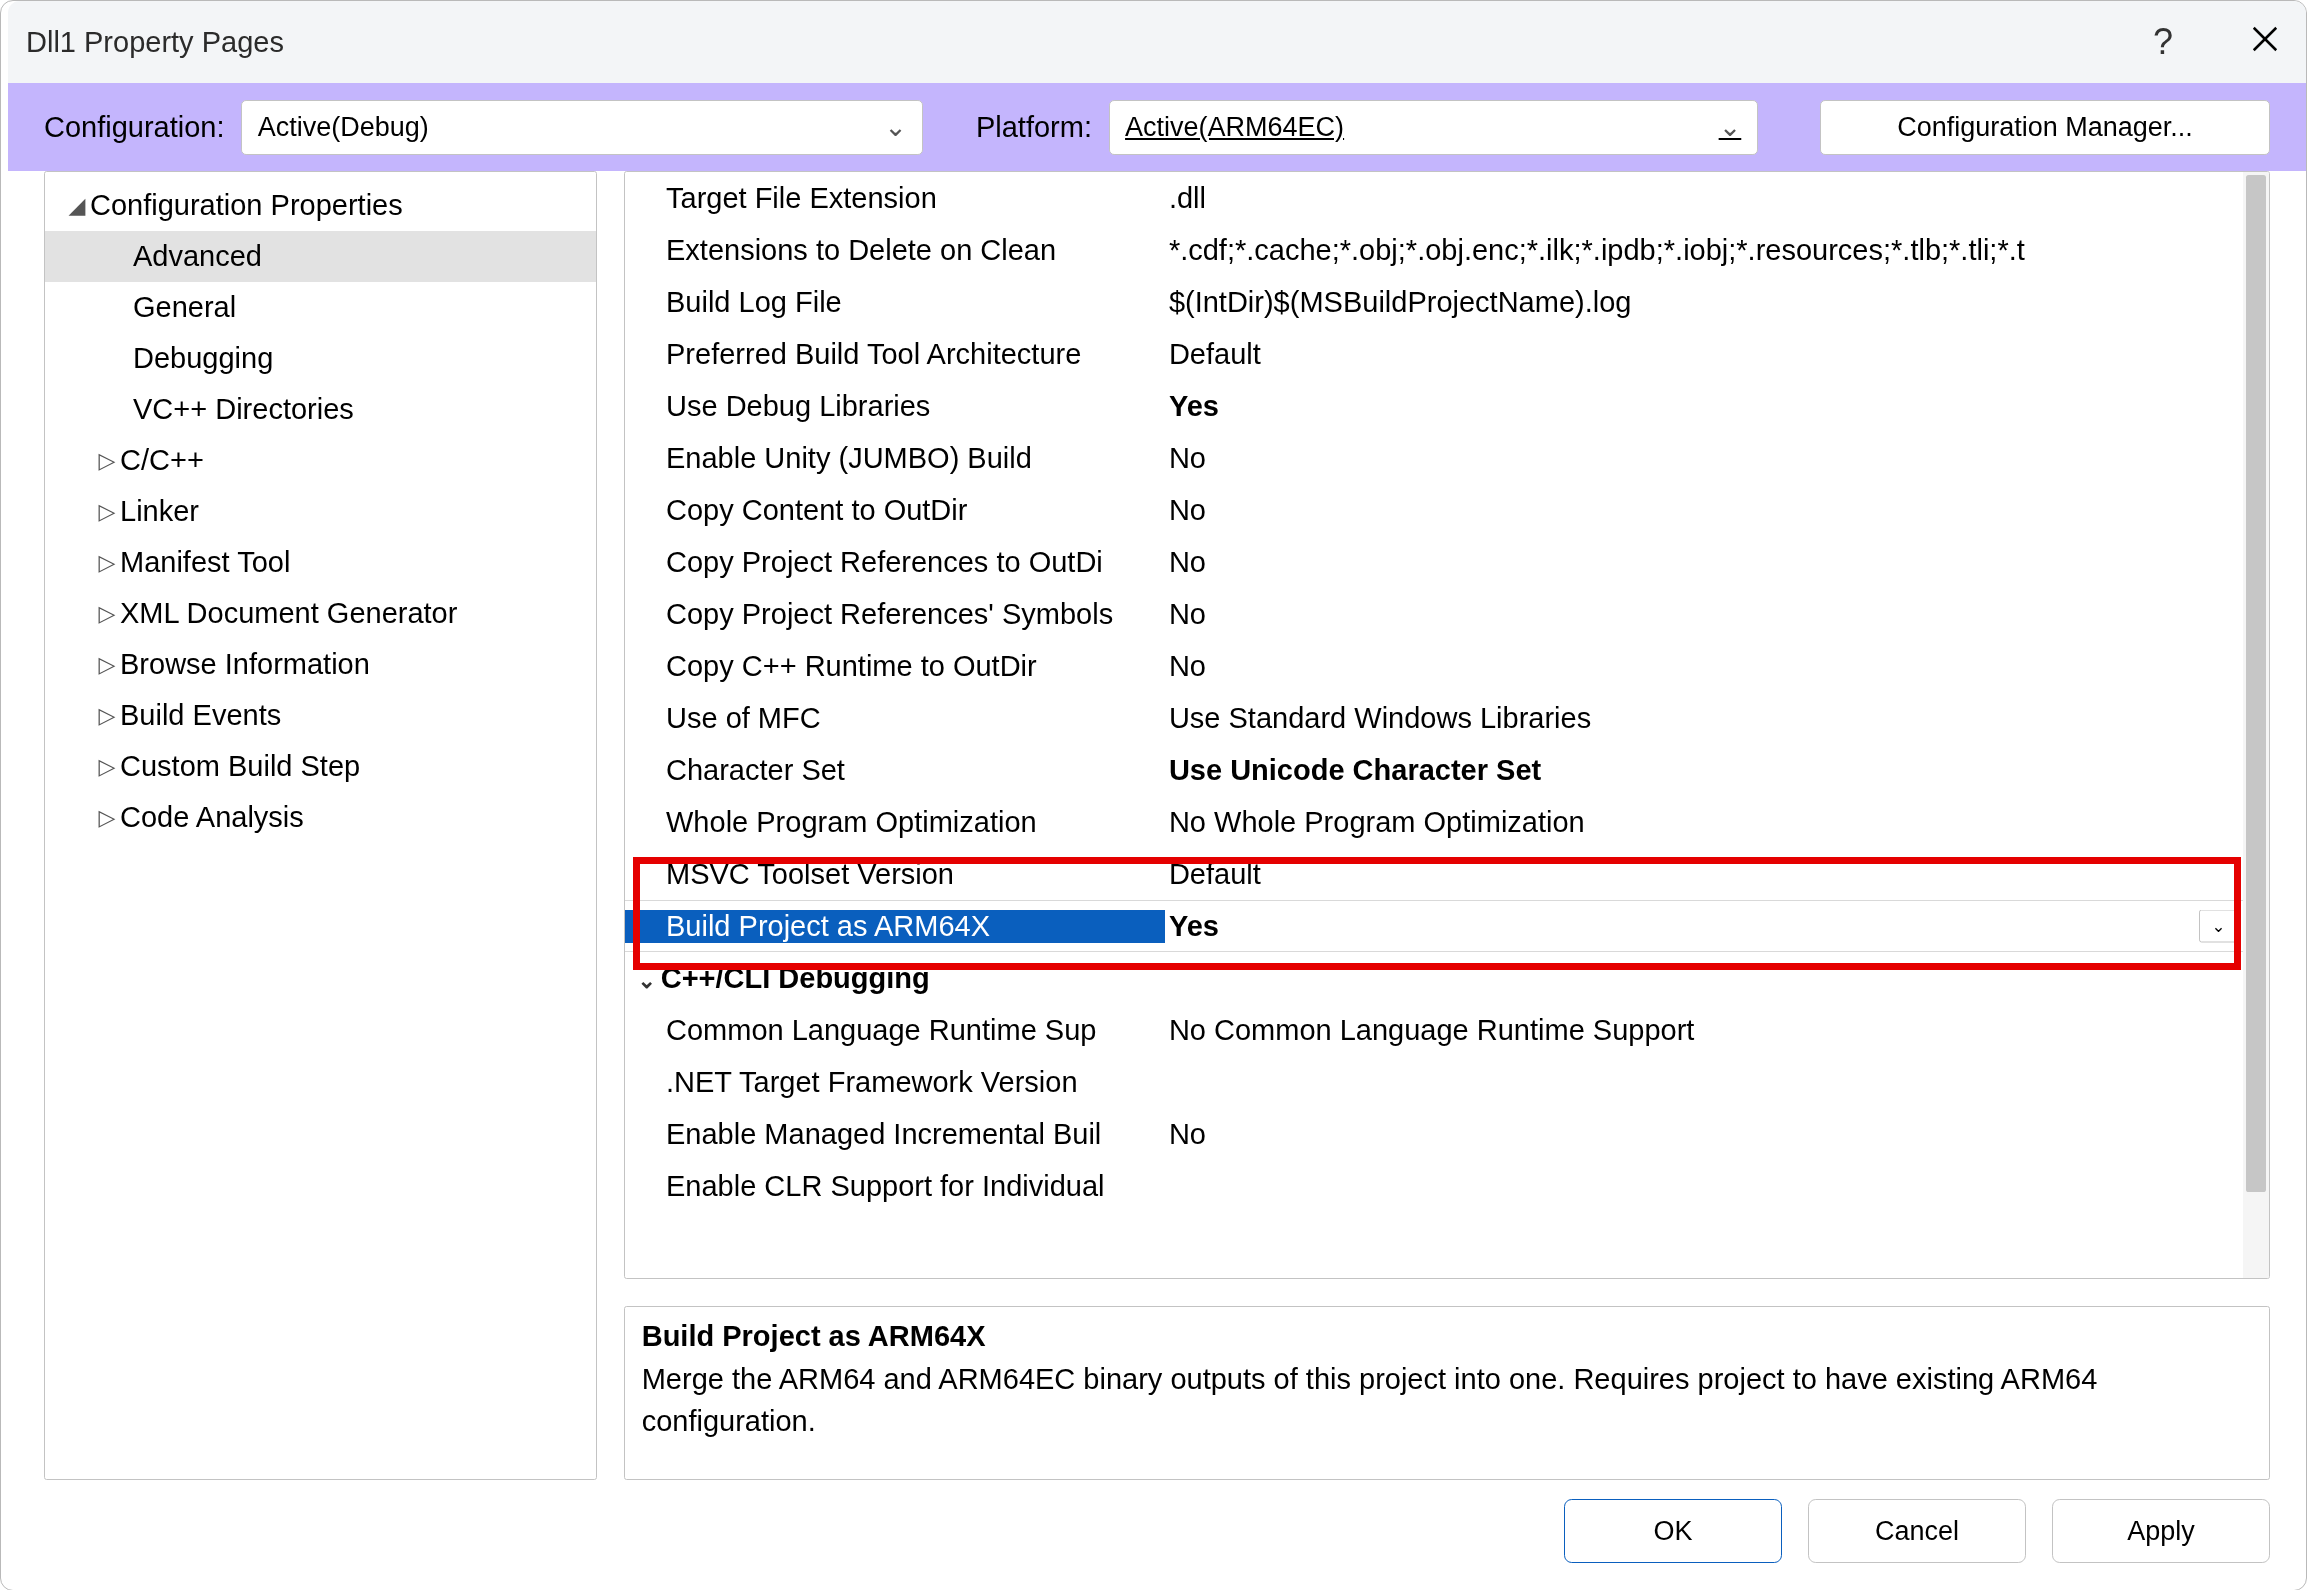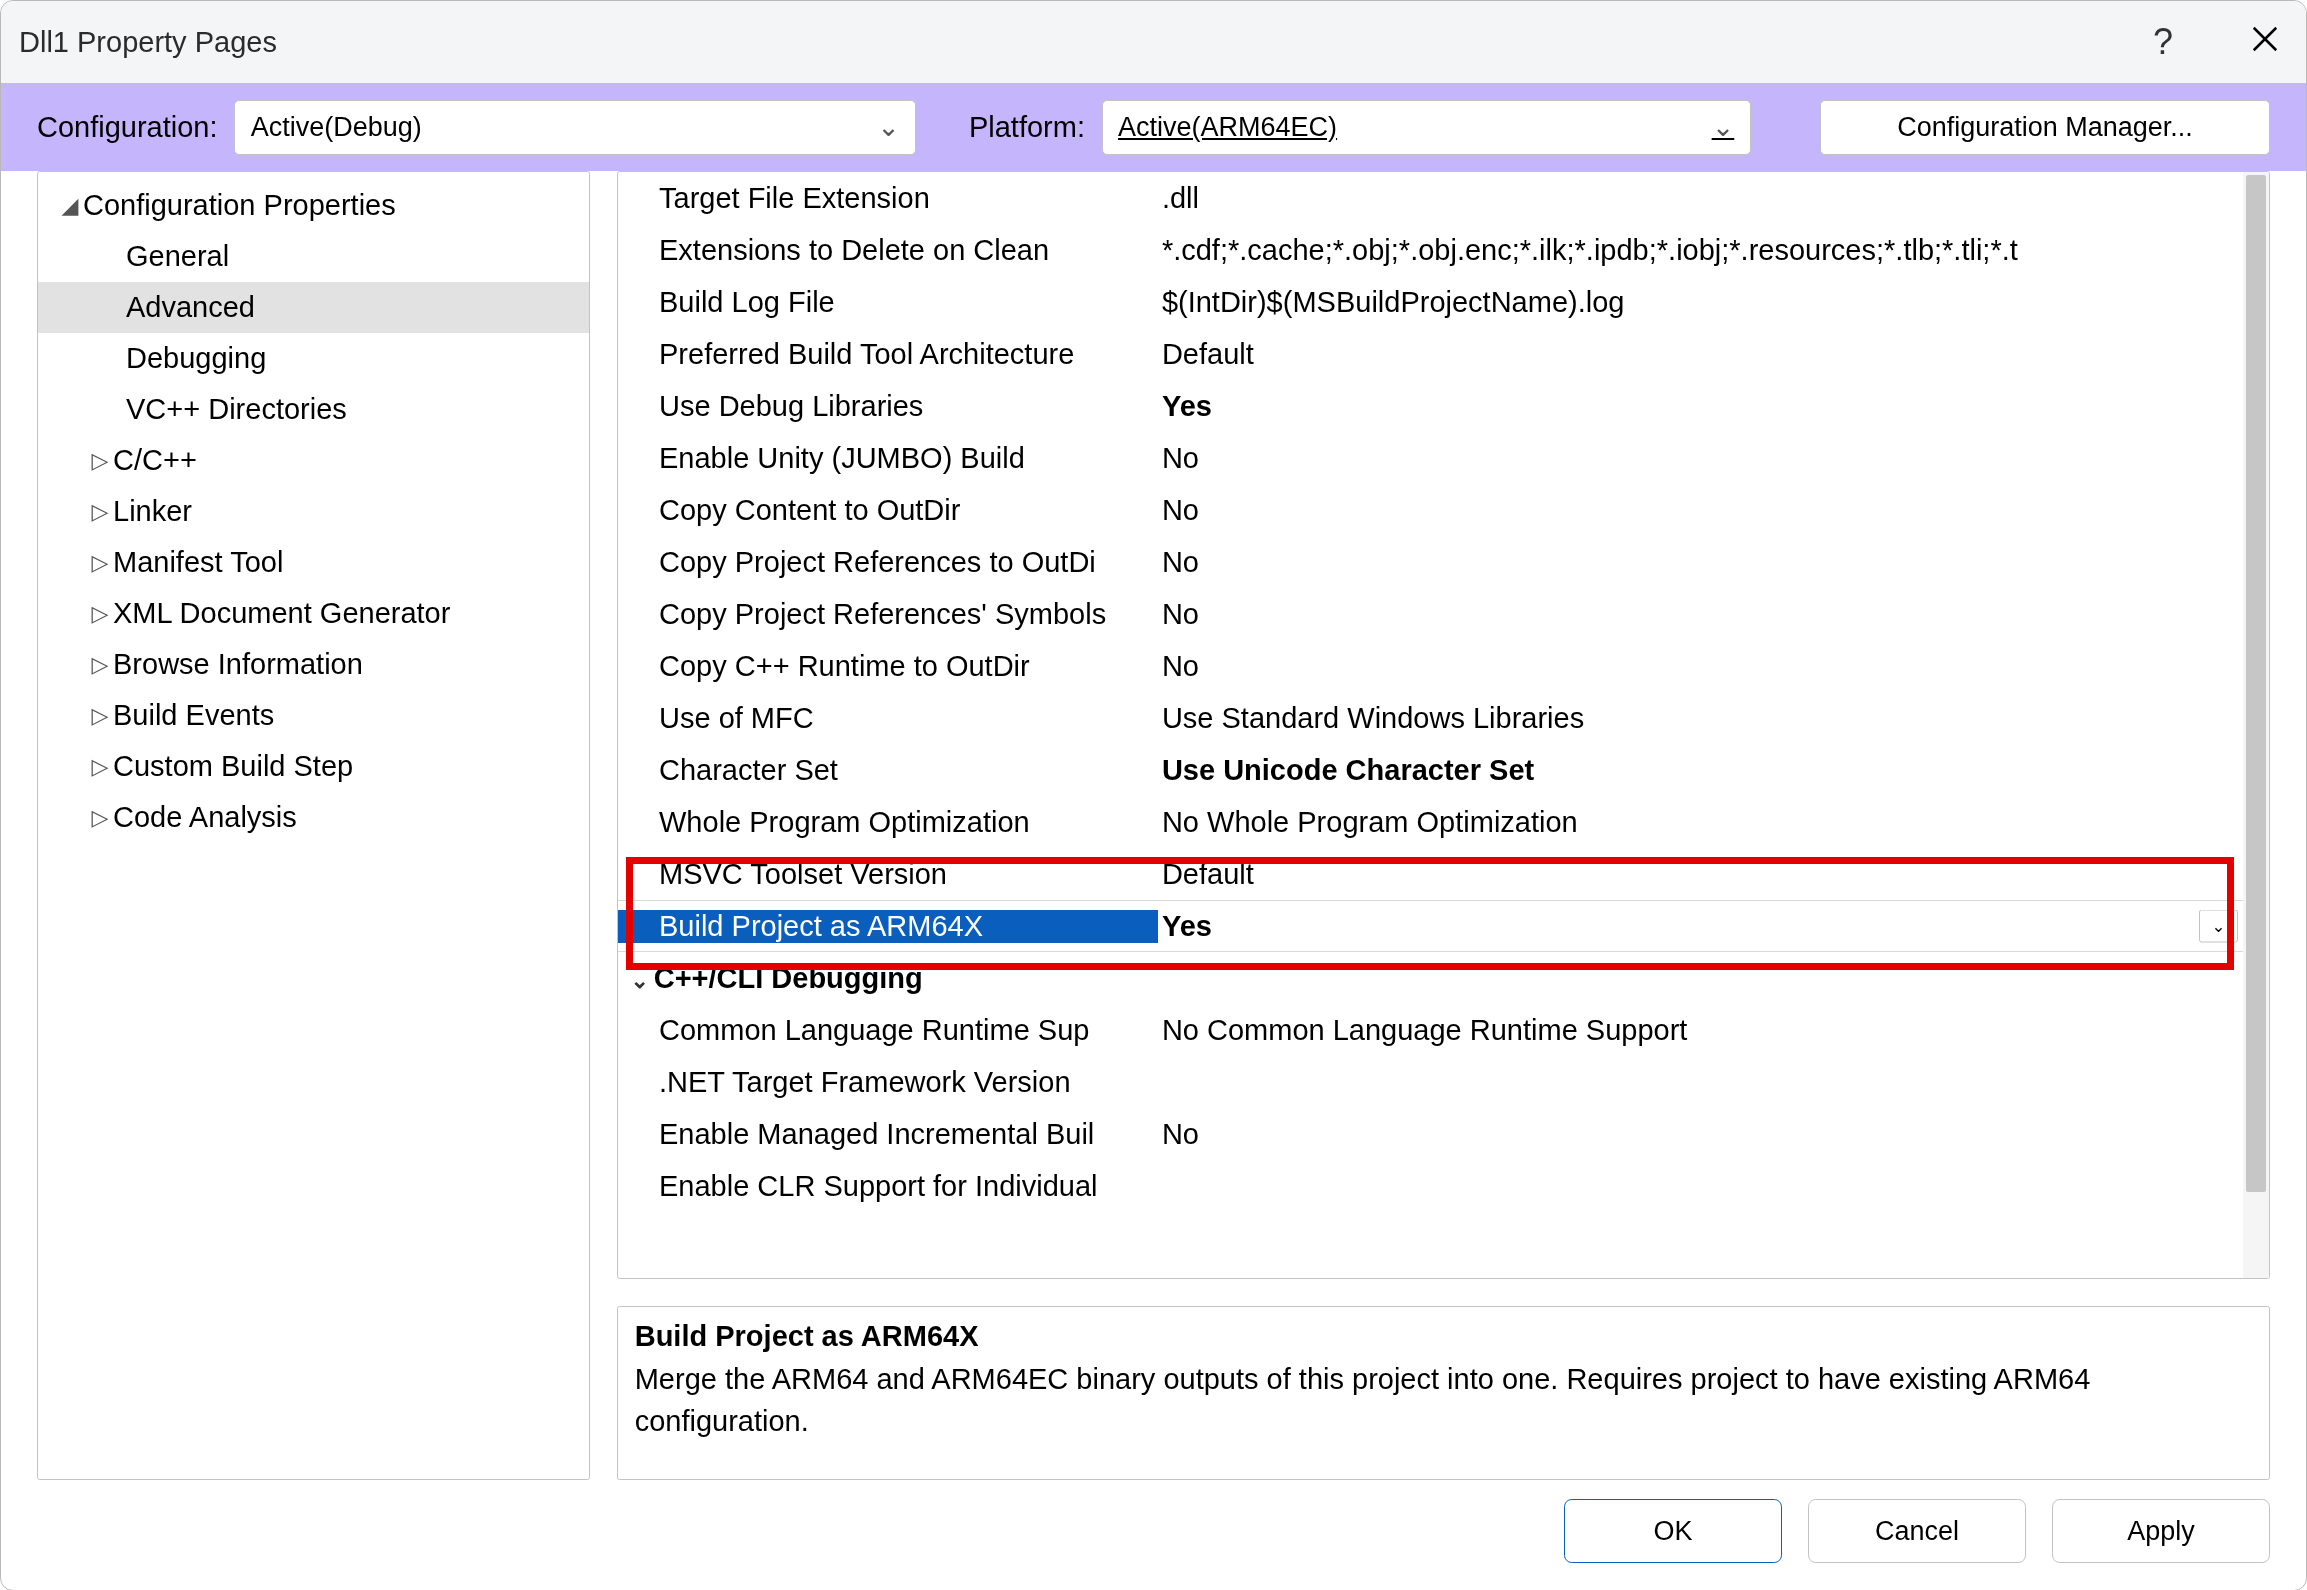--- a/index.html
+++ b/index.html
@@ -13,20 +13,21 @@
   }
   .window {
     width: 2307px;
     height: 1591px;
     display: flex;
     flex-direction: column;
     background: #ffffff;
     border: 1.3px solid #b9b9b9;
     border-radius: 13px;
     overflow: hidden;
+    padding-left: 7px;
   }
   .titlebar {
     height: 82px;
     display: flex;
     align-items: center;
     background: #f3f5f7;
     padding: 0 13px 0 18px;
     position: relative;
     border-top-left-radius: 11.6px;
     border-top-right-radius: 11.6px;
@@ -230,27 +231,27 @@
   </div>
 
   <div class="main">
 
     <div class="tree">
       <div class="tree-row">
         <span class="glyph">◢</span>
         <span>Configuration Properties</span>
       </div>
       <div id="tree-items">
+          <div class="tree-row indent1 selected">
+            <span class="glyph"></span>
+            <span>Advanced</span>
+          </div>
           <div class="tree-row indent1">
             <span class="glyph"></span>
             <span>General</span>
-          </div>
-          <div class="tree-row indent1 selected">
-            <span class="glyph"></span>
-            <span>Advanced</span>
           </div>
           <div class="tree-row indent1">
             <span class="glyph"></span>
             <span>Debugging</span>
           </div>
           <div class="tree-row indent1">
             <span class="glyph"></span>
             <span>VC++ Directories</span>
           </div>
           <div class="tree-row indent1b">

